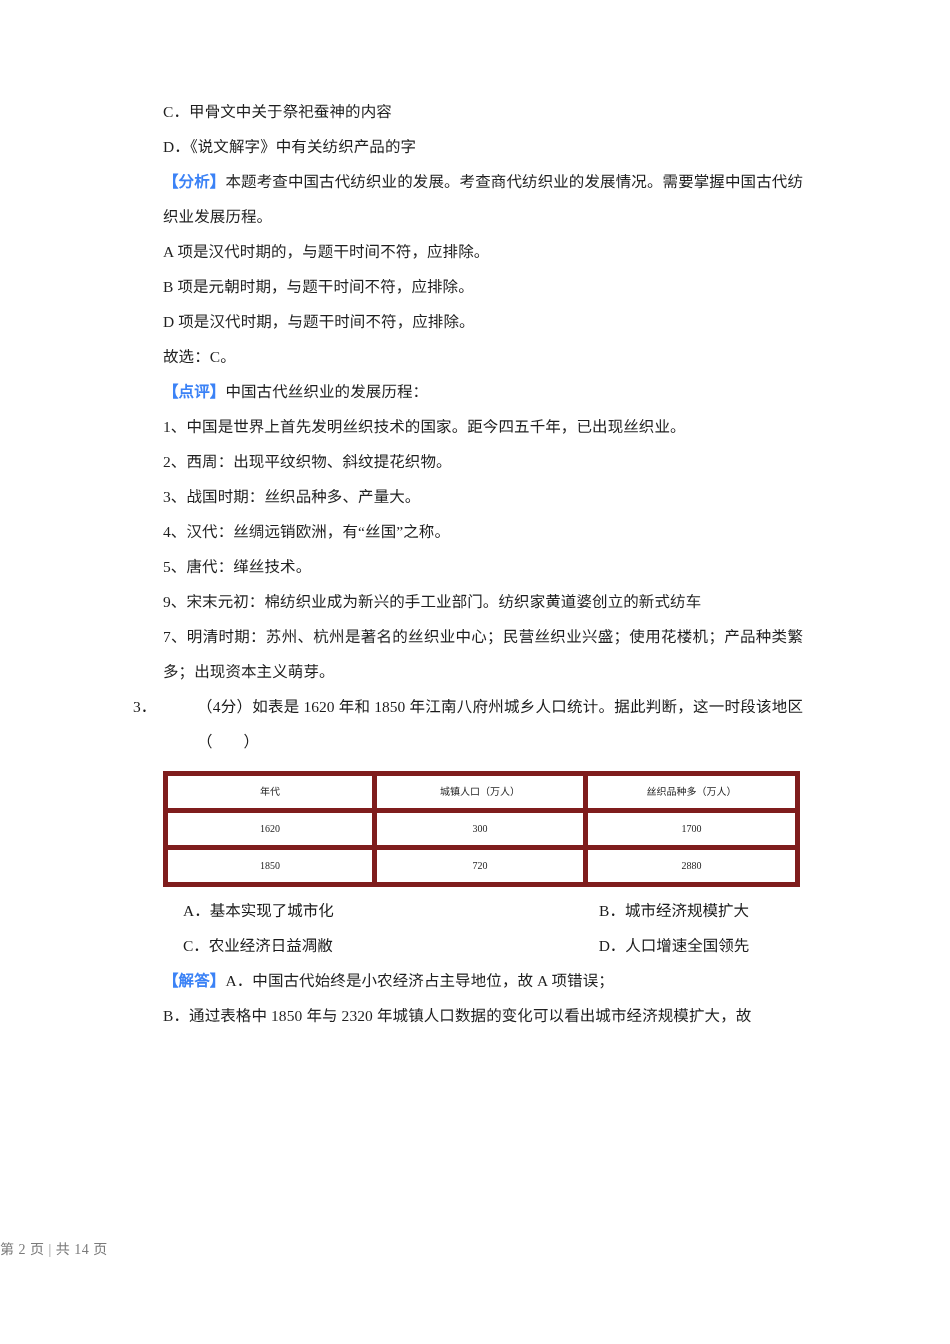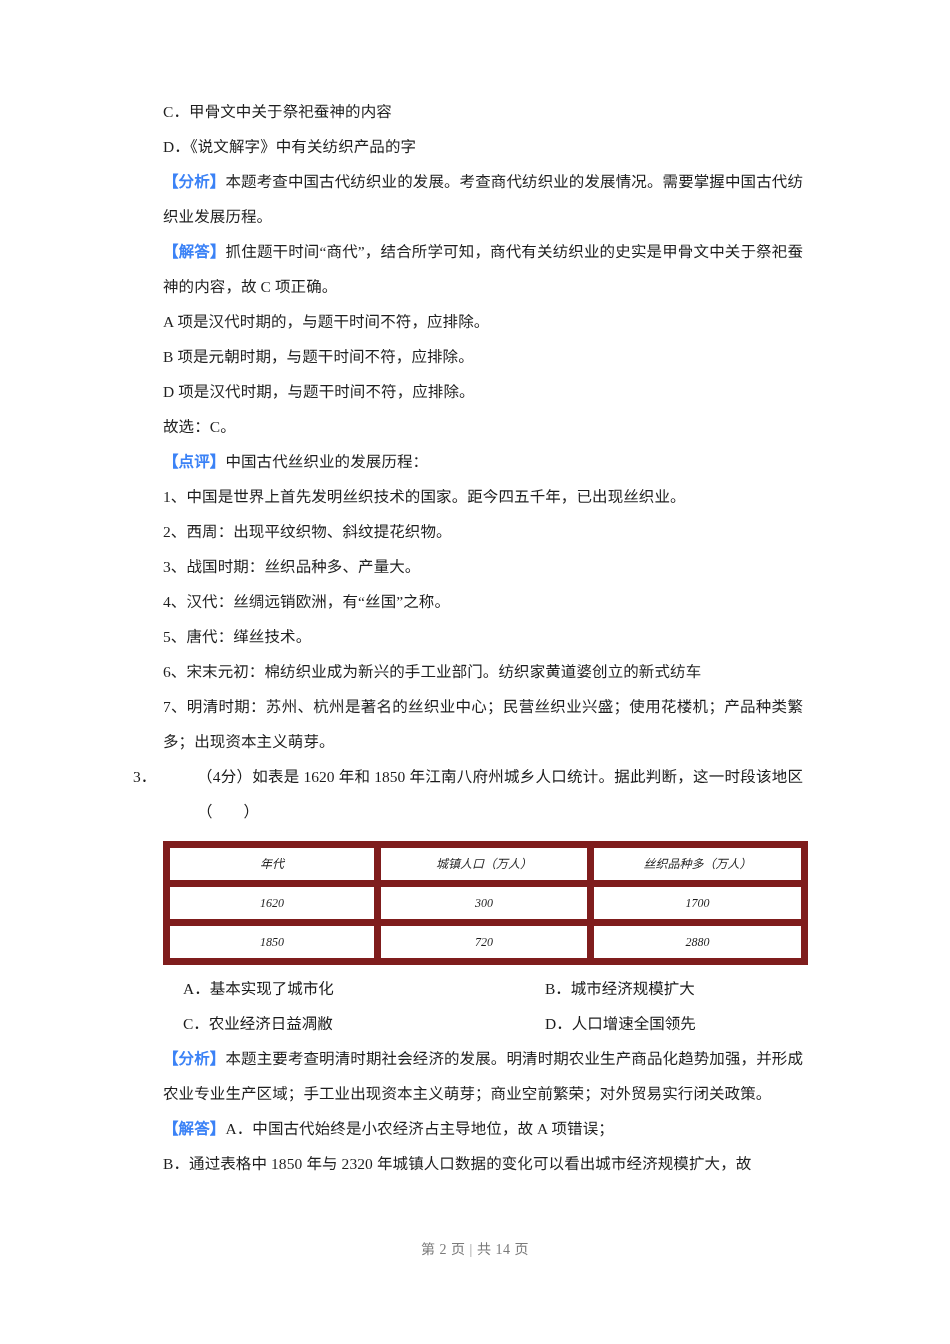--- a/index.html
+++ b/index.html
@@ -78,53 +78,52 @@
     font-size: 15.5px;
     line-height: 35px;
   }
   .opt-row .opt {
     flex: 0 0 336px;
     margin-left: 20px;
   }
   .opt-row .opt.second {
     flex: 1 1 auto;
     padding-left: 6px;
+    text-align: center;
   }
 
   
   .stat-table-wrap {
     margin: 12px 0 6px 0;
   }
   table.stat-table {
     border-collapse: collapse;
     width: 617px;
     margin-left: 0;
     table-layout: fixed;
   }
   table.stat-table td {
-    border: 7px solid #7f1d1d;
+    border: 5px solid #7f1d1d;
     text-align: center;
-    font-size: 12px;
+    font-size: 10px;
     height: 32px;
     line-height: 32px;
     color: #1f1f1f;
     padding: 0;
-    font-style: italic;
   }
   table.stat-table td.c1 { width: 204px; }
   table.stat-table td.c2 { width: 206px; margin-left: 9px; }
   table.stat-table td.c3 { width: 207px; }
 
   
   .footer {
     position: absolute;
     left: 0;
     right: 0;
     top: 1238px;
-    text-align: center;
     font-size: 14px;
     color: #7a7a7a;
     letter-spacing: 0.5px;
   }
   .footer .sep {
     padding: 0 4px;
     color: #9a9a9a;
   }
 </style>
 </head>
@@ -132,35 +131,34 @@
 
 <div class="page">
 
   <div class="content">
 
     <div class="line">C．甲骨文中关于祭祀蚕神的内容</div>
     <div class="line">D．《说文解字》中有关纺织产品的字</div>
 
     <div class="para"><span class="tag">【分析】</span><span>本题考查中国古代纺织业的发展。考查商代纺织业的发展情况。需要掌握中国古代纺织业发展历程。</span></div>
 
-    <div class="para"><span class="tag">【解答】</span><span>抓住题干时间“商代”，结合所学可知，商代有关纺织业的史实是甲骨文中关于祭祀蚕神的内容，故 C 项正确。</span></div>
 
     <div class="line">A 项是汉代时期的，与题干时间不符，应排除。</div>
     <div class="line">B 项是元朝时期，与题干时间不符，应排除。</div>
     <div class="line">D 项是汉代时期，与题干时间不符，应排除。</div>
     <div class="line">故选：C。</div>
 
     <div class="para"><span class="tag">【点评】</span><span>中国古代丝织业的发展历程：</span></div>
 
     <div class="para">1、中国是世界上首先发明丝织技术的国家。距今四五千年，已出现丝织业。</div>
     <div class="para">2、西周：出现平纹织物、斜纹提花织物。</div>
     <div class="para">3、战国时期：丝织品种多、产量大。</div>
     <div class="para">4、汉代：丝绸远销欧洲，有“丝国”之称。</div>
     <div class="para">5、唐代：缂丝技术。</div>
-    <div class="para">6、宋末元初：棉纺织业成为新兴的手工业部门。纺织家黄道婆创立的新式纺车</div>
+    <div class="para">9、宋末元初：棉纺织业成为新兴的手工业部门。纺织家黄道婆创立的新式纺车</div>
     <div class="para">7、明清时期：苏州、杭州是著名的丝织业中心；民营丝织业兴盛；使用花楼机；产品种类繁多；出现资本主义萌芽。</div>
 
     <div class="question">
       <span class="qnum">3．</span><span>（4分）如表是 1620 年和 1850 年江南八府州城乡人口统计。据此判断，这一时段该地区（　　）</span>
     </div>
 
     <div class="stat-table-wrap">
       <table class="stat-table">
         <tbody>
             <tr>
@@ -184,21 +182,20 @@
 
     <div class="opt-row">
       <div class="opt">A．基本实现了城市化</div>
       <div class="opt second">B．城市经济规模扩大</div>
     </div>
     <div class="opt-row">
       <div class="opt">C．农业经济日益凋敝</div>
       <div class="opt second">D．人口增速全国领先</div>
     </div>
 
-    <div class="para"><span class="tag">【分析】</span><span>本题主要考查明清时期社会经济的发展。明清时期农业生产商品化趋势加强，并形成农业专业生产区域；手工业出现资本主义萌芽；商业空前繁荣；对外贸易实行闭关政策。</span></div>
 
     <div class="para"><span class="tag">【解答】</span><span>A．中国古代始终是小农经济占主导地位，故 A 项错误；</span></div>
 
     <div class="para">B．通过表格中 1850 年与 2320 年城镇人口数据的变化可以看出城市经济规模扩大，故</div>
 
   </div>
 
   <div class="footer">
     <span>第 2 页</span><span class="sep">|</span><span>共 14 页</span>
   </div>

